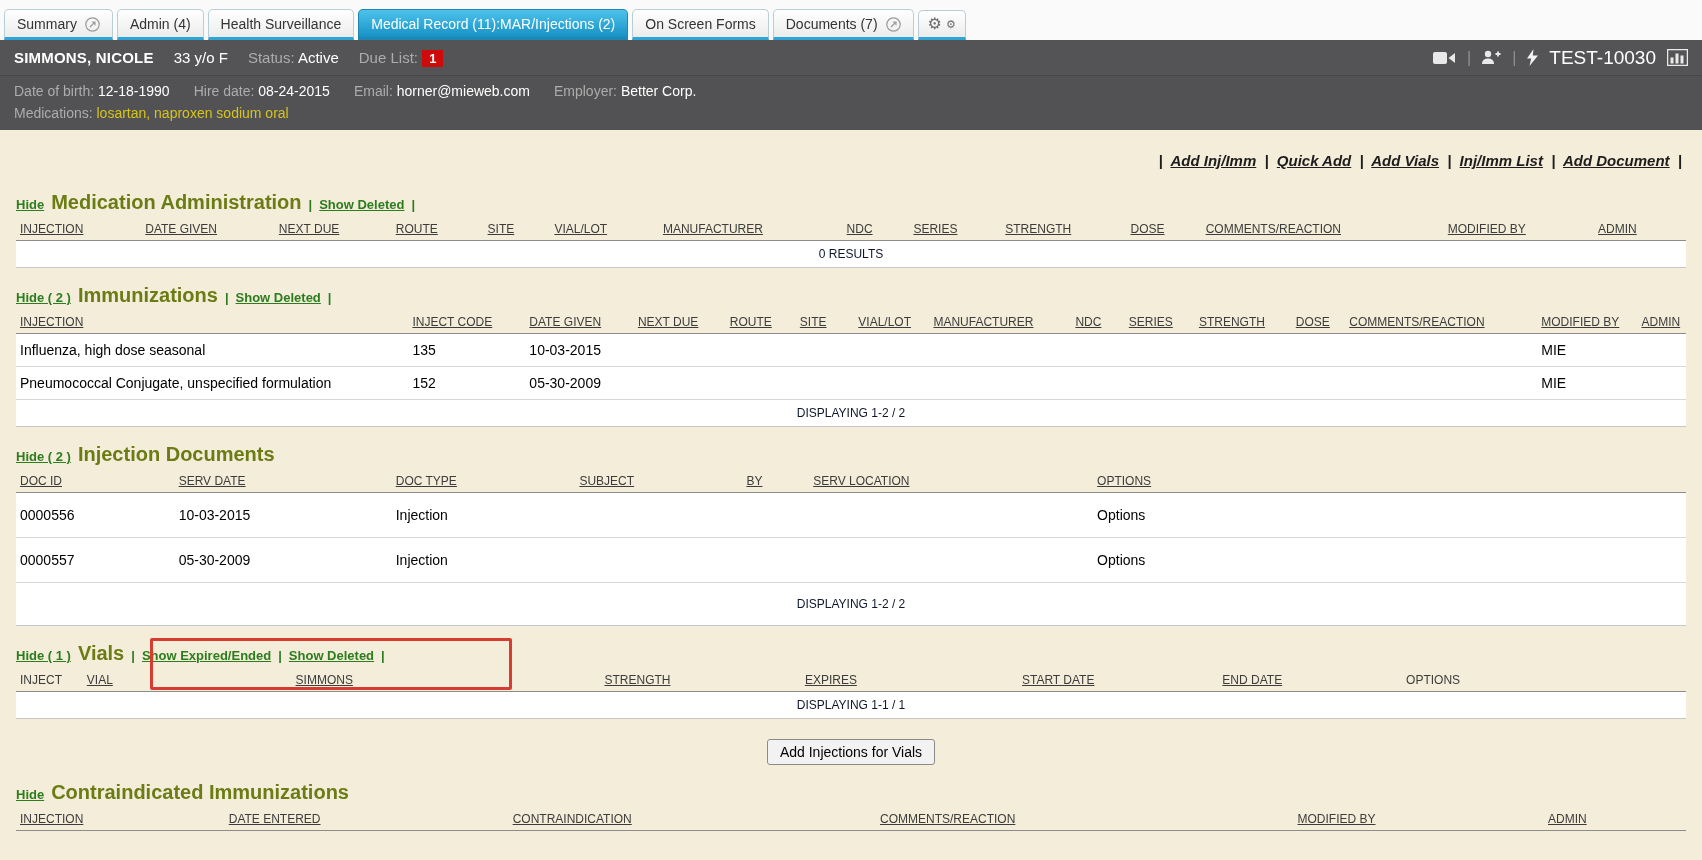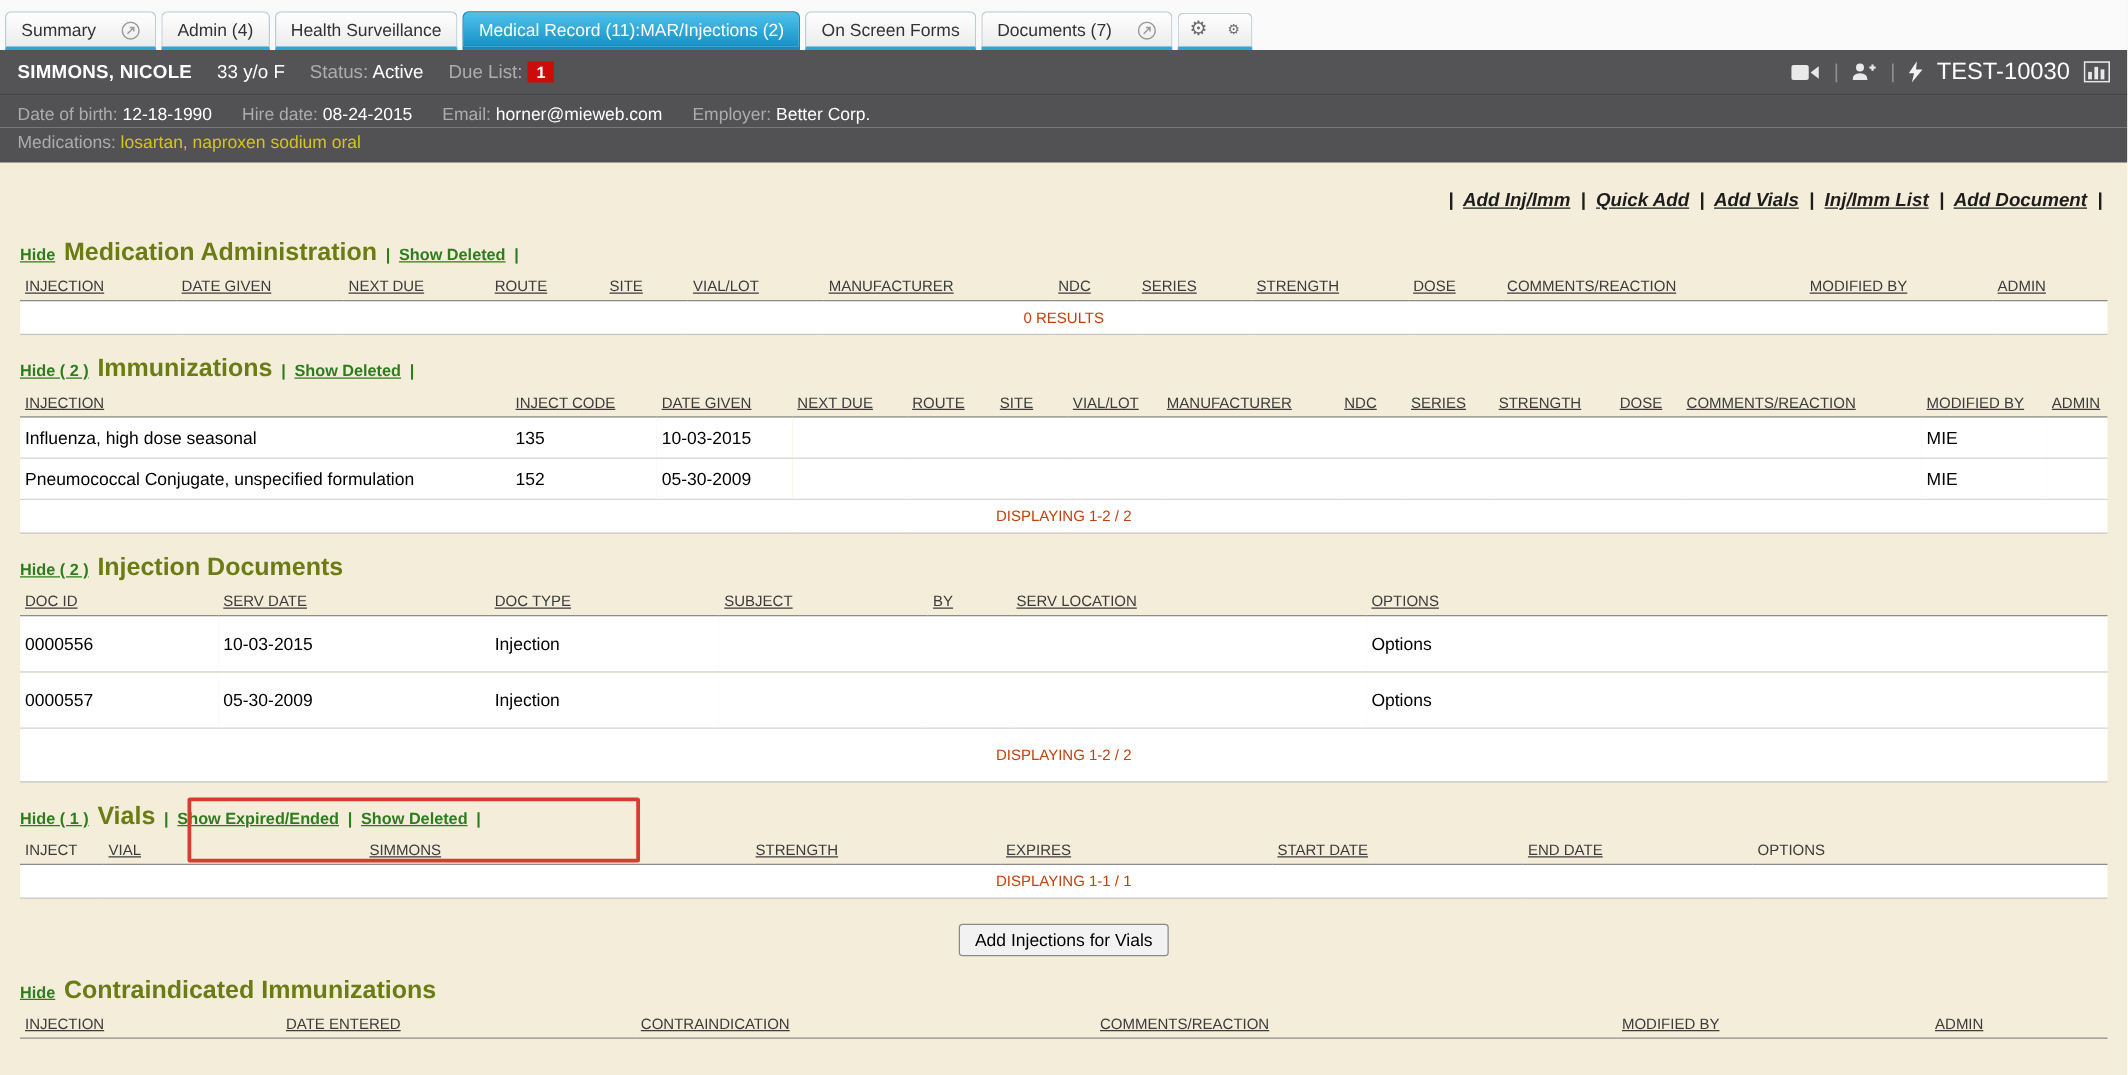--- a/index.html
+++ b/index.html
@@ -2,21 +2,21 @@
 <html><head>
 <meta charset="utf-8">
 <style>
   * { margin:0; padding:0; box-sizing:border-box; }
   html,body { background:#fff; }
   body { font-family:"Liberation Sans", sans-serif; width:1702px; }
   .page { width:1702px; min-height:860px; background:#f3edd9; position:relative; overflow:hidden; }
 
   
   .tabbar { background:#fafafa; display:flex; align-items:flex-end; gap:4px; padding:5px 8px 0 4px; height:40px; }
-  .tab { display:flex; align-items:center; gap:20px; padding:6px 12px 5px; border:1px solid #b9cdd6;
+  .tab { display:flex; align-items:center; gap:8px; padding:6px 12px 5px; border:1px solid #b9cdd6;
          border-bottom:3px solid #2ba6d6; border-radius:5px 5px 0 0;
          background:linear-gradient(#ffffff,#ececec); font-size:14px; color:#333; cursor:pointer; white-space:nowrap; }
   .tab.active { background:linear-gradient(#4ec2ec,#1792c5); border-color:#1d87b6; color:#fff; font-weight:normal; }
   .tab.gear { padding:5px 9px; }
   .gear-glyph { font-size:16px; color:#6d6d6d; line-height:1; }
   .gear-glyph.small { font-size:11px; margin-left:-4px; vertical-align:top; }
 
   
   .pt-bar1 { background:#545456; color:#fff; display:flex; align-items:center; gap:20px; padding:0 14px; height:36px; font-size:15px; border-bottom:1px solid #47474a; }
   .pt-name { font-weight:bold; letter-spacing:.2px; }
@@ -38,21 +38,21 @@
   .sec-head { display:flex; align-items:baseline; gap:7px; margin:16px 0 3px; }
   .green-link { color:#2d7c1e; font-weight:bold; font-size:13px; text-decoration:underline; cursor:pointer; white-space:nowrap; }
   .sec-title { color:#6b7c14; font-size:20px; font-weight:bold; }
   .gsep { color:#2d7c1e; font-weight:bold; font-size:13px; }
 
   table { width:100%; border-collapse:collapse; table-layout:fixed; }
   th { font-size:12px; font-weight:normal; color:#3c3c3c; text-align:left; padding:5px 4px 4px; border-bottom:1px solid #8c8c8c; white-space:nowrap; overflow:hidden; }
   th .sort { text-decoration:underline; cursor:pointer; }
   td { background:#fff; font-size:14px; color:#000; padding:8px 4px; border-bottom:1px solid #d7d7d7; overflow:hidden; white-space:nowrap; }
   table.docs td { padding:14px 4px; }
-  .center-note td { text-align:center; font-size:12px; color:#c2410c; padding:6px 4px; border-bottom:1px solid #c6c6c6; }
+  .center-note td { text-align:center; font-size:12px; color:#0f172a; padding:6px 4px; border-bottom:1px solid #c6c6c6; }
   .hl-selection { background:#5aa2ee; padding:0 2px; }
   .opt-link { margin-right:6px; cursor:pointer; }
   input[type=checkbox] { width:15px; height:15px; }
 
   .btn-row { text-align:center; padding:20px 0 10px; }
   .std-btn { font-family:"Liberation Sans", sans-serif; font-size:14px; color:#000; background:#f2f2f2; border:1px solid #8a8a8a; border-radius:3px; padding:4px 12px; cursor:pointer; }
 
   .vials-wrap { position:relative; }
   .red-annotation { position:absolute; left:134px; top:-4px; width:362px; height:52px; border:3px solid #d63c2f; border-radius:2px; pointer-events:none; z-index:5; }
 </style>

